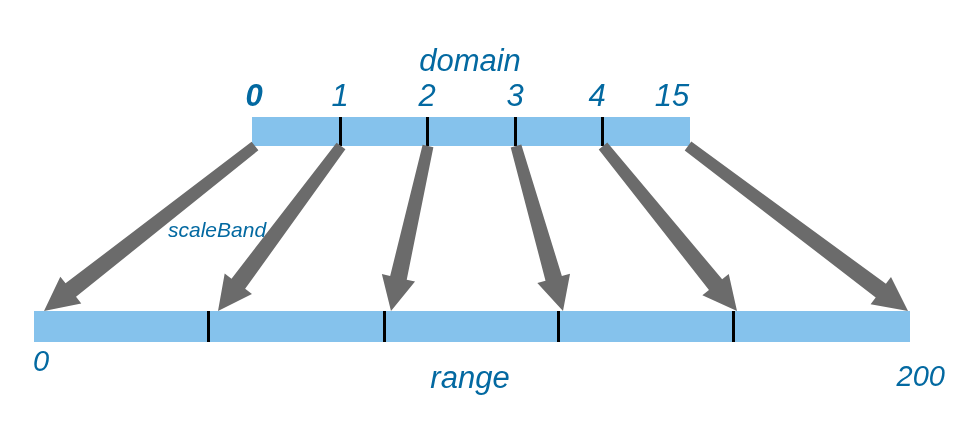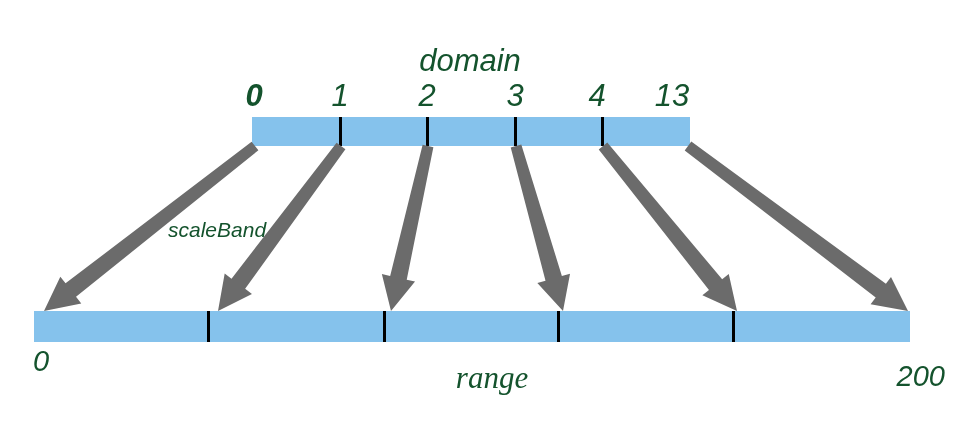--- a/index.html
+++ b/index.html
@@ -20,21 +20,21 @@
     background: var(--bar-color, #85c2ec);
   }
   .tick {
     position: absolute;
     background: #000000;
     width: 3px;
   }
   .lbl {
     position: absolute;
     font-style: italic;
-    color: #14532d;
+    color: #0369a1;
     white-space: nowrap;
     line-height: 1;
   }
   .domain-tick-label {
     font-size: 31px;
     text-align: center;
     transform: translateX(-50%);
   }
   .domain-tick-label.bold { font-weight: bold; }
   .section-title {
@@ -58,21 +58,21 @@
 <div id="stage">
 
   <div class="lbl section-title" id="domain-title" style="left:470px; top:45px;">domain</div>
 
   <div id="domain-tick-labels">
       <div class="lbl domain-tick-label bold" style="left: 254px; top: 80px;">0</div>
       <div class="lbl domain-tick-label" style="left: 340px; top: 80px;">1</div>
       <div class="lbl domain-tick-label" style="left: 427px; top: 80px;">2</div>
       <div class="lbl domain-tick-label" style="left: 515px; top: 80px;">3</div>
       <div class="lbl domain-tick-label" style="left: 597px; top: 80px;">4</div>
-      <div class="lbl domain-tick-label" style="left: 672px; top: 80px;">13</div>
+      <div class="lbl domain-tick-label" style="left: 672px; top: 80px;">15</div>
     </div>
 
   <div class="bar" id="domain-bar" style="left: 252px; top: 117px; width: 438px; height: 29px; background: rgb(133, 194, 236);"></div>
 
   <div id="domain-ticks">
       <div class="tick" style="left: 339px; top: 117px; height: 29px; background: rgb(0, 0, 0);"></div>
       <div class="tick" style="left: 426px; top: 117px; height: 29px; background: rgb(0, 0, 0);"></div>
       <div class="tick" style="left: 514px; top: 117px; height: 29px; background: rgb(0, 0, 0);"></div>
       <div class="tick" style="left: 601px; top: 117px; height: 29px; background: rgb(0, 0, 0);"></div>
     </div>
@@ -94,15 +94,15 @@
       <div class="tick" style="left: 207px; top: 311px; height: 31px; background: rgb(0, 0, 0);"></div>
       <div class="tick" style="left: 383px; top: 311px; height: 31px; background: rgb(0, 0, 0);"></div>
       <div class="tick" style="left: 557px; top: 311px; height: 31px; background: rgb(0, 0, 0);"></div>
       <div class="tick" style="left: 732px; top: 311px; height: 31px; background: rgb(0, 0, 0);"></div>
     </div>
 
   <div class="lbl range-end-label" id="range-start-label" style="left:33px; top:347px;">0</div>
 
   <div class="lbl range-end-label" id="range-end-label" style="right:20px; top:362px;">200</div>
 
-  <div class="lbl section-title" style="left:492px; top:362px;font-family:Liberation Serif, serif;">range</div>
+  <div class="lbl section-title" style="left:470px; top:362px;">range</div>
 
 </div>
 
 </body></html>

